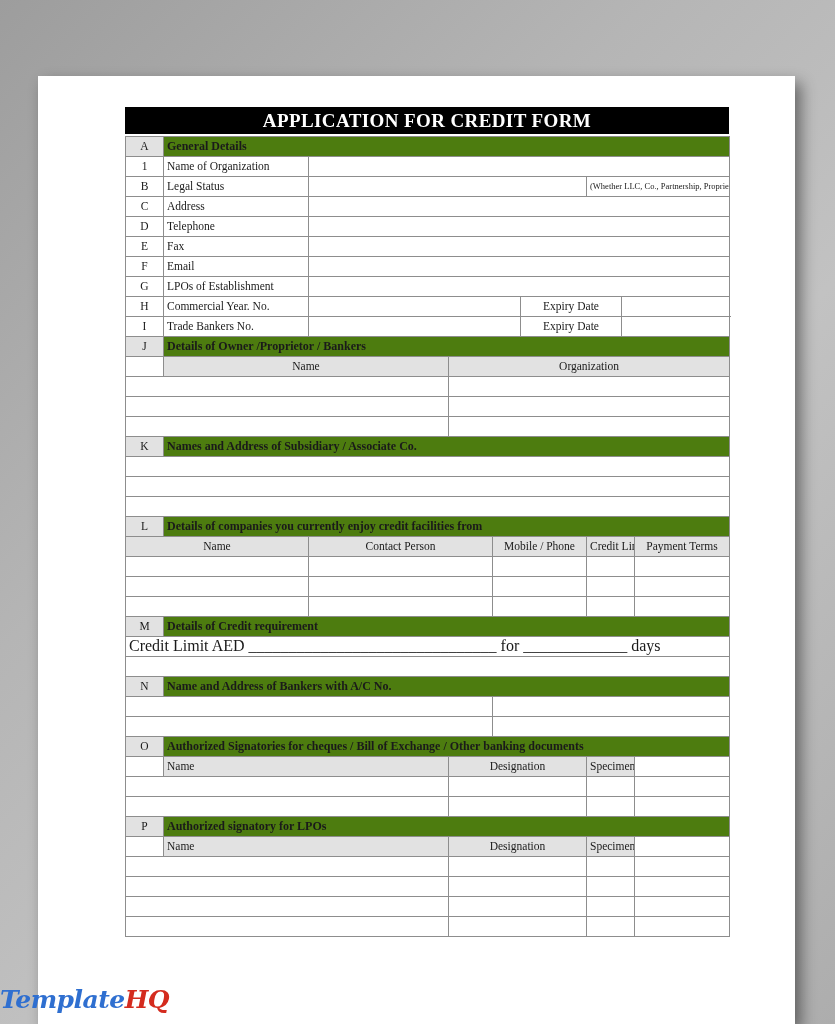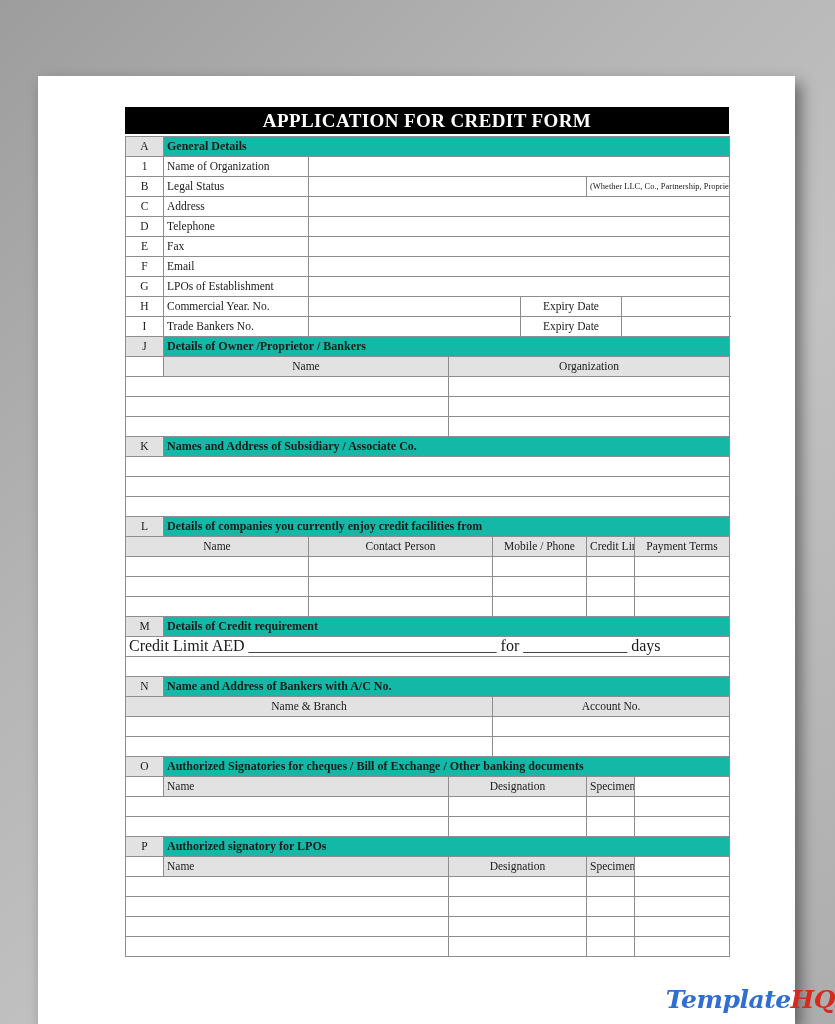--- a/index.html
+++ b/index.html
@@ -67,21 +67,21 @@
     height: 19px;
     padding: 0 3px;
     vertical-align: middle;
     line-height: 1.05;
     overflow: hidden;
     white-space: nowrap;
   }
   td.no-b { border: none; height: 9px; }
 
   .sec {
-    background: #14b8a6;
+    background: #4d7c0f;
     font-weight: bold;
     font-size: 12px;
   }
   .sec-letter {
     background: #e2e2e2;
     text-align: center;
     font-weight: normal;
     font-size: 11.5px;
   }
   .letter {
@@ -117,21 +117,21 @@
     font-size: 16px;
   }
   .rule { letter-spacing: 0px; }
 
   
   .logo {
     position: absolute;
     left: 0;
     top: 985px;
     width: 835px;
-    text-align: right;
+    text-align: left;
     font-family: "DejaVu Serif", serif;
     font-weight: bold;
     font-size: 25px;
     font-style: italic;
     letter-spacing: -0.5px;
   }
   .logo .t { color: #2f6fd0; }
   .logo .hq { color: #d42b1e; }
 </style>
 </head>
@@ -306,24 +306,20 @@
         </tr>
         <tr>
           <td class="tall" colspan="10"></td>
         </tr>
 
         <tr>
           <td class="sec-letter">N</td>
           <td class="sec" colspan="9">Name and Address of Bankers with A/C No.</td>
         </tr>
         <tr>
-          <td class="colhead" colspan="4">Name &amp; Branch</td>
-          <td class="colhead" colspan="6">Account No.</td>
-        </tr>
-        <tr>
           <td class="tall" colspan="4"></td>
           <td class="tall" colspan="6"></td>
         </tr>
         <tr>
           <td class="tall" colspan="4"></td>
           <td class="tall" colspan="6"></td>
         </tr>
 
         <tr>
           <td class="sec-letter">O</td>

